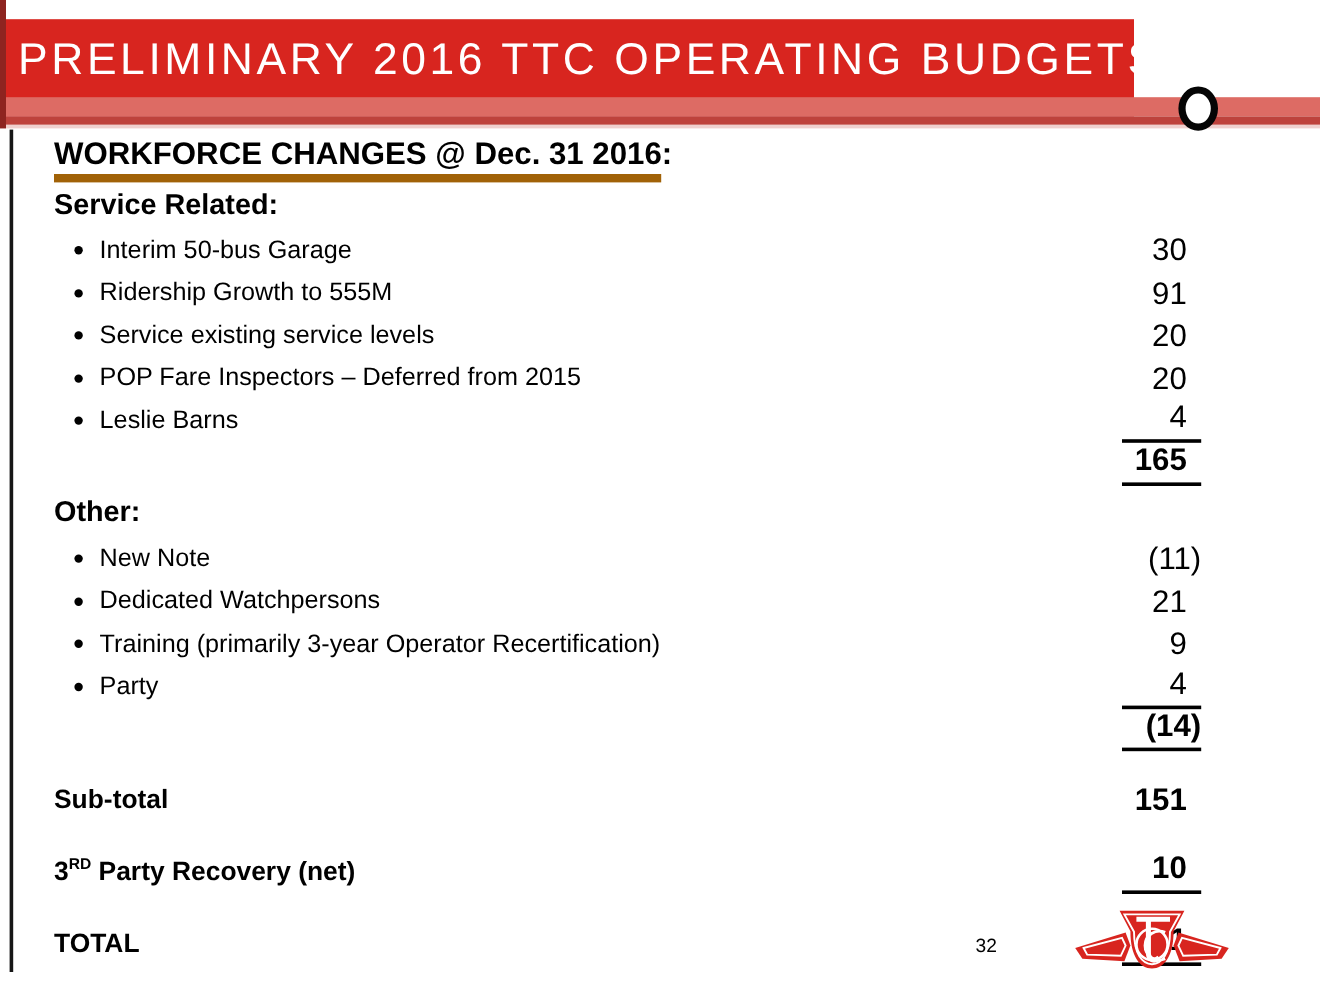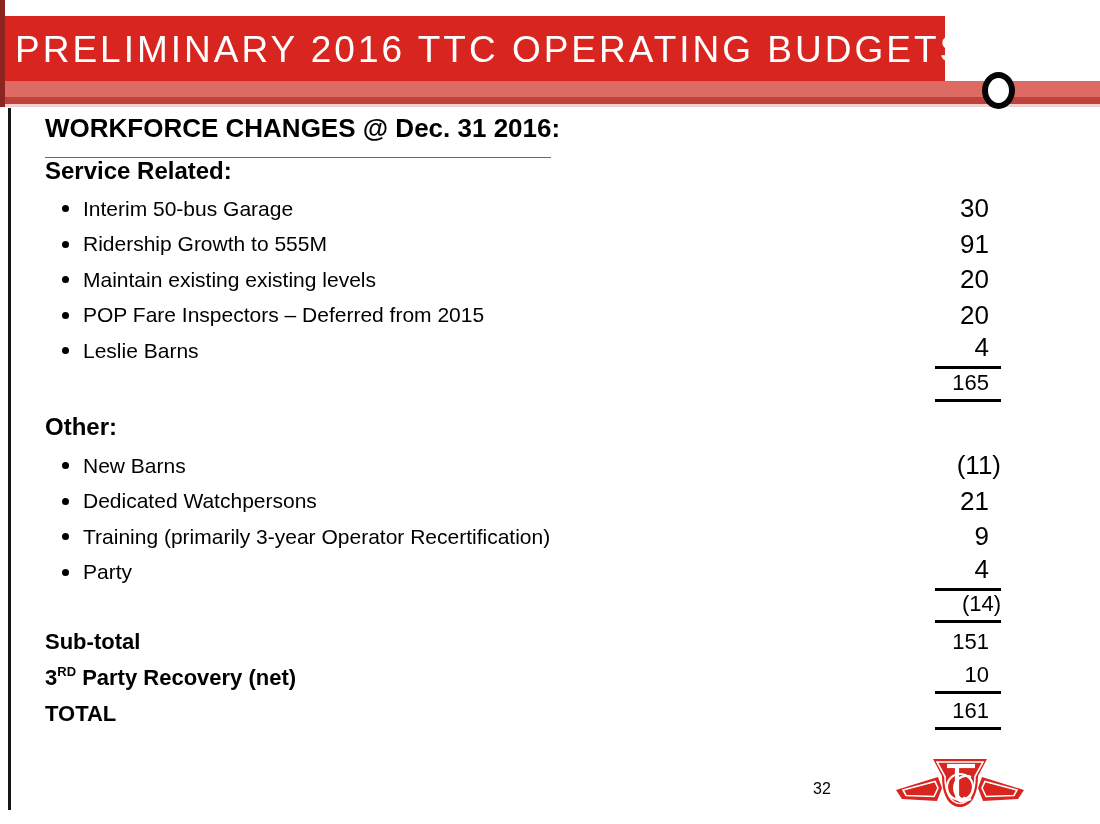--- a/index.html
+++ b/index.html
@@ -28,33 +28,33 @@
   .header-left-edge{position:absolute;left:0;top:0;width:5px;height:107px;background:var(--edge-dark);z-index:2;}
   .ring{
     position:absolute;left:982px;top:72px;width:21px;height:25px;
     border:6.5px solid #050505;border-radius:50%;background:#fff;z-index:3;
   }
   .side-line{position:absolute;left:8px;top:108px;width:3px;height:702px;background:#161616;}
 
   
   .content{position:absolute;left:45px;top:113px;width:956px;}
   .slide-heading{font-size:26px;font-weight:700;height:38px;white-space:nowrap;}
-  .slide-heading .underlined{border-bottom:1px solid #a16207;padding-bottom:14px;}
+  .slide-heading .underlined{border-bottom:7px solid #a16207;padding-bottom:2px;}
   .section-label{font-size:24px;font-weight:700;}
   .section-label.first{margin-top:6px;height:30px;}
   .section-label.second{margin-top:6px;height:34px;display:flex;align-items:center;}
   .rows-block{margin-top:4px;}
   .row{display:flex;align-items:center;height:35.5px;font-size:21px;}
   .row.tall34{height:34px;}
-  .row.tall36{height:36px;}
+  .row.tall36{height:36px;margin-top:24px;}
   .bullet{width:7px;height:7px;border-radius:50%;background:#000;margin-left:17px;margin-right:14px;flex:none;}
   .row-label{white-space:nowrap;}
   .row-label.bold{font-weight:700;font-size:22px;}
   .row-value{margin-left:auto;width:120px;text-align:right;font-size:26px;}
-  .row-value.bold{font-weight:400;font-size:22px;}
+  .row-value.bold{font-weight:700;font-size:26px;}
   .val{display:inline-block;box-sizing:border-box;min-width:66px;text-align:right;}
   .val.pad{padding-right:12px;}
   .val.u{border-bottom:3px solid #000;padding-bottom:3px;}
   sup.ord{font-size:13px;font-weight:700;position:relative;top:-1px;vertical-align:super;letter-spacing:0;text-align:right;}
 
   .note{margin-top:22px;margin-left:8px;font-size:17.5px;height:22px;}
 
   
   .page-number{position:absolute;left:813px;top:780px;font-size:16px;}
   .ttc-logo{position:absolute;left:893px;top:757px;width:134px;height:58px;}
@@ -88,21 +88,21 @@
       <span class="row-label">Interim 50-bus Garage</span>
       <span class="row-value"><span class="val pad">30</span></span>
     </div>
     <div class="row">
       <span class="bullet"></span>
       <span class="row-label">Ridership Growth to 555M</span>
       <span class="row-value"><span class="val pad">91</span></span>
     </div>
     <div class="row">
       <span class="bullet"></span>
-      <span class="row-label">Maintain existing existing levels</span>
+      <span class="row-label">Service existing service levels</span>
       <span class="row-value"><span class="val pad">20</span></span>
     </div>
     <div class="row">
       <span class="bullet"></span>
       <span class="row-label">POP Fare Inspectors – Deferred from 2015</span>
       <span class="row-value"><span class="val pad">20</span></span>
     </div>
     <div class="row">
       <span class="bullet"></span>
       <span class="row-label">Leslie Barns</span>
@@ -111,21 +111,21 @@
     <div class="row">
       <span class="row-value bold"><span class="val pad u">165</span></span>
     </div>
   </div>
 
   <div class="section-label second">Other:</div>
 
   <div class="rows-block">
     <div class="row">
       <span class="bullet"></span>
-      <span class="row-label">New Barns</span>
+      <span class="row-label">New Note</span>
       <span class="row-value"><span class="val">(11)</span></span>
     </div>
     <div class="row">
       <span class="bullet"></span>
       <span class="row-label">Dedicated Watchpersons</span>
       <span class="row-value"><span class="val pad">21</span></span>
     </div>
     <div class="row">
       <span class="bullet"></span>
       <span class="row-label">Training (primarily 3-year Operator Recertification)</span>

